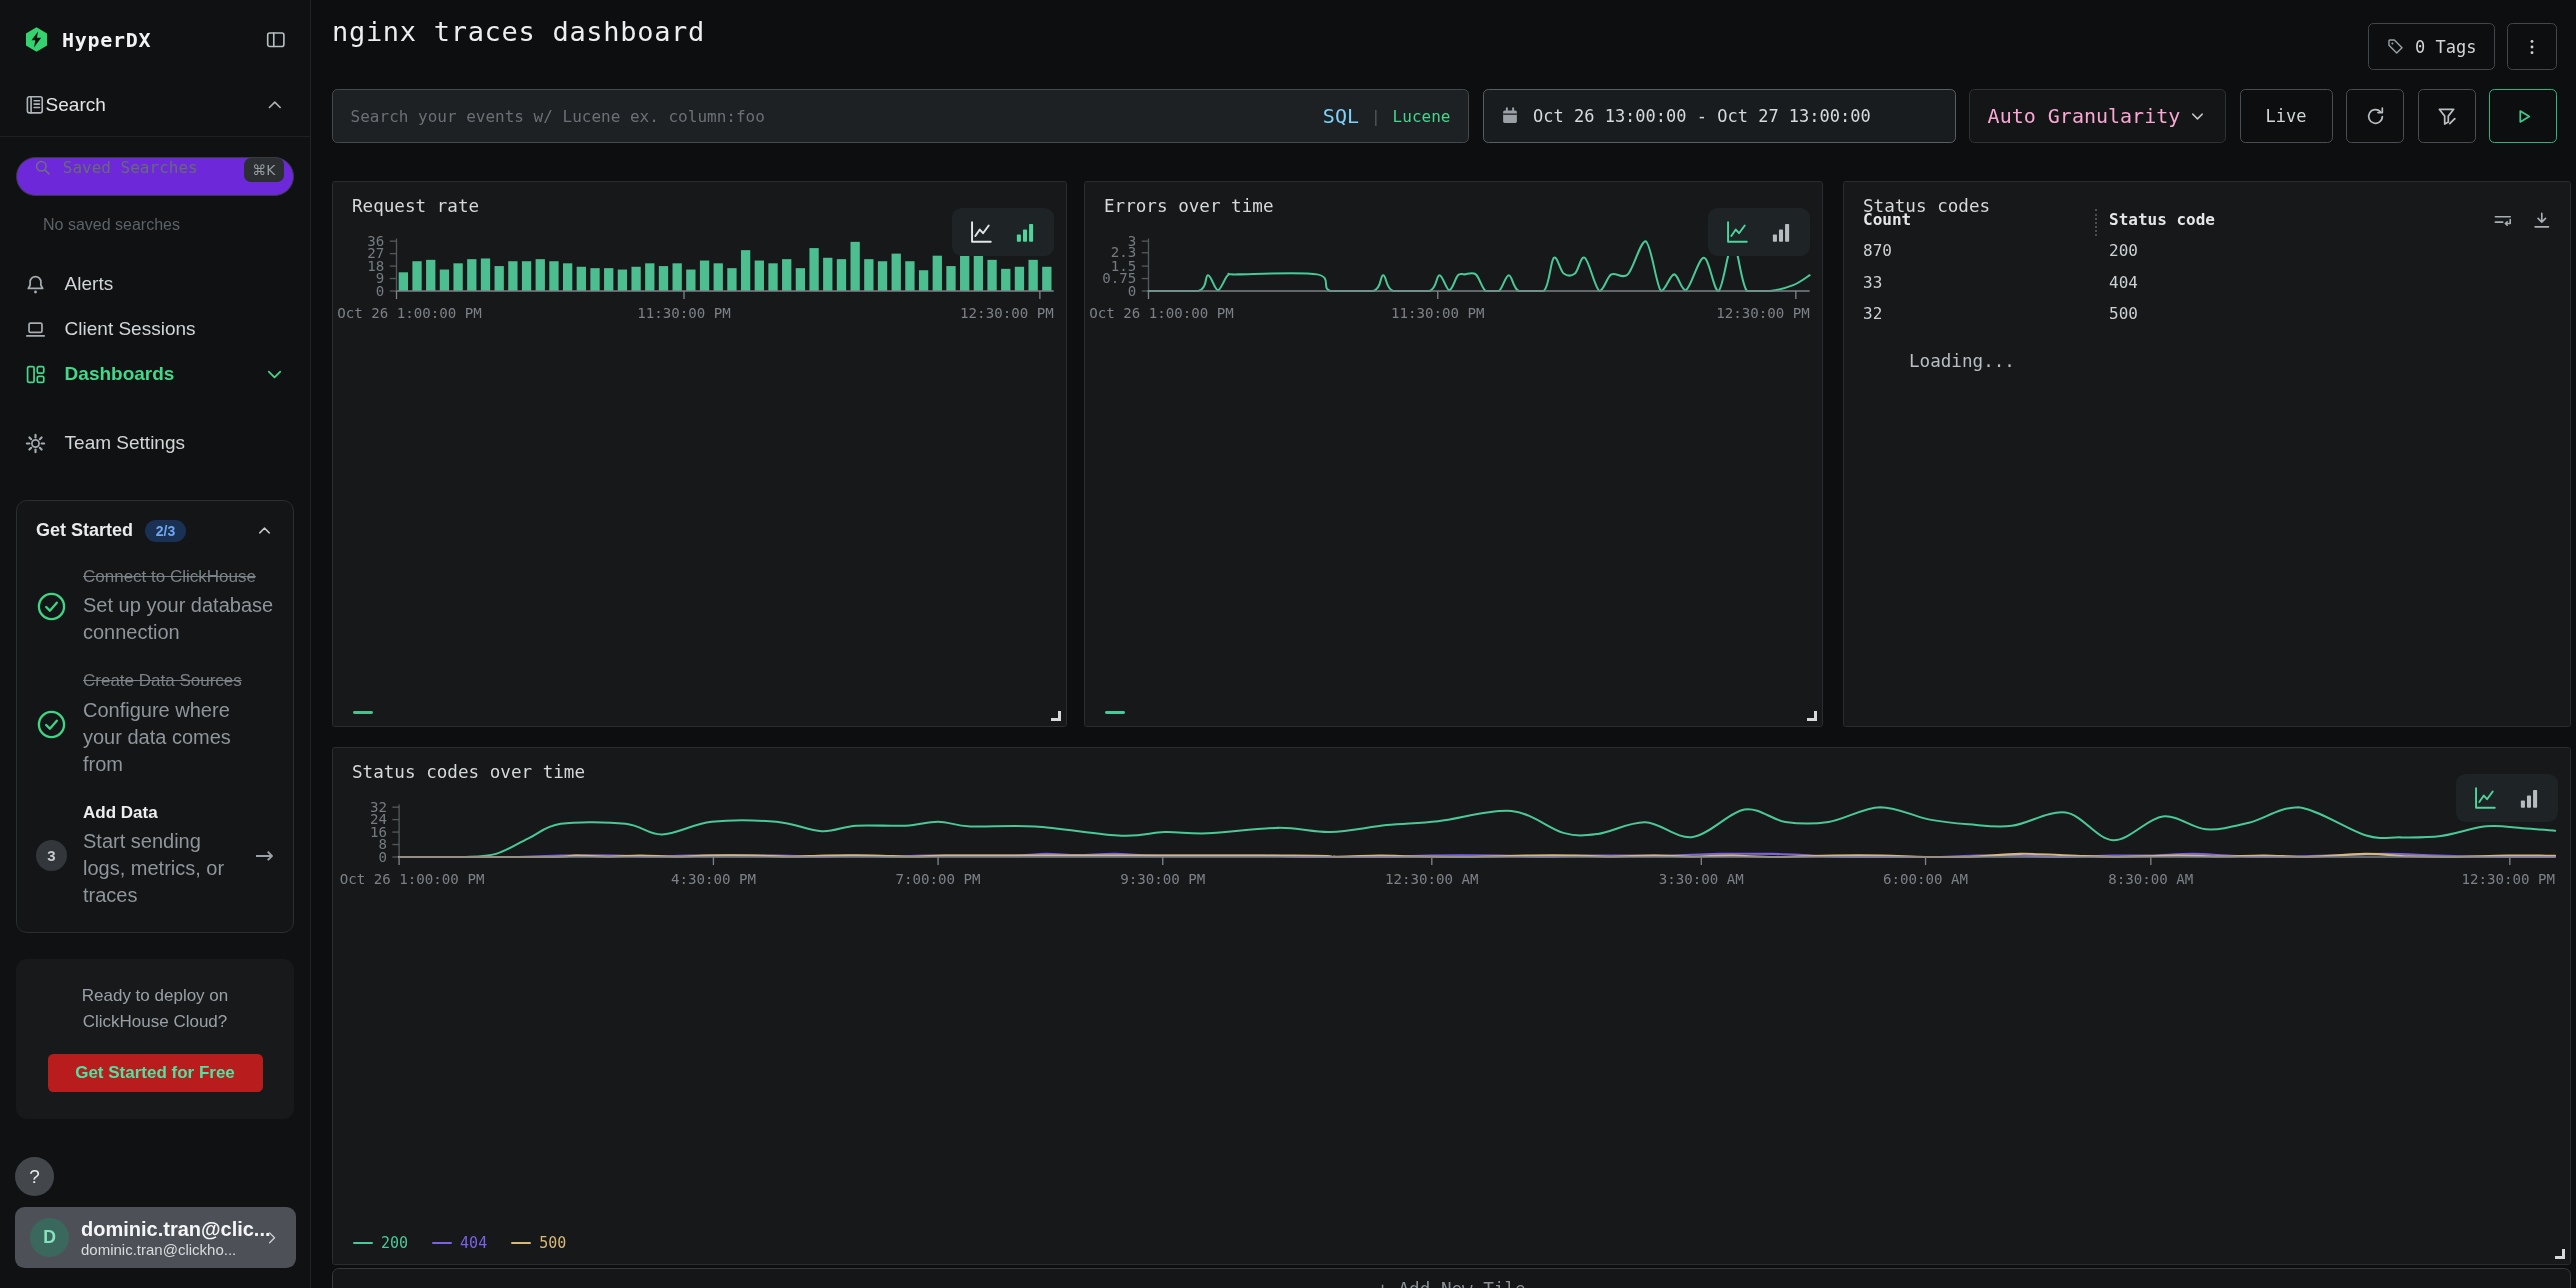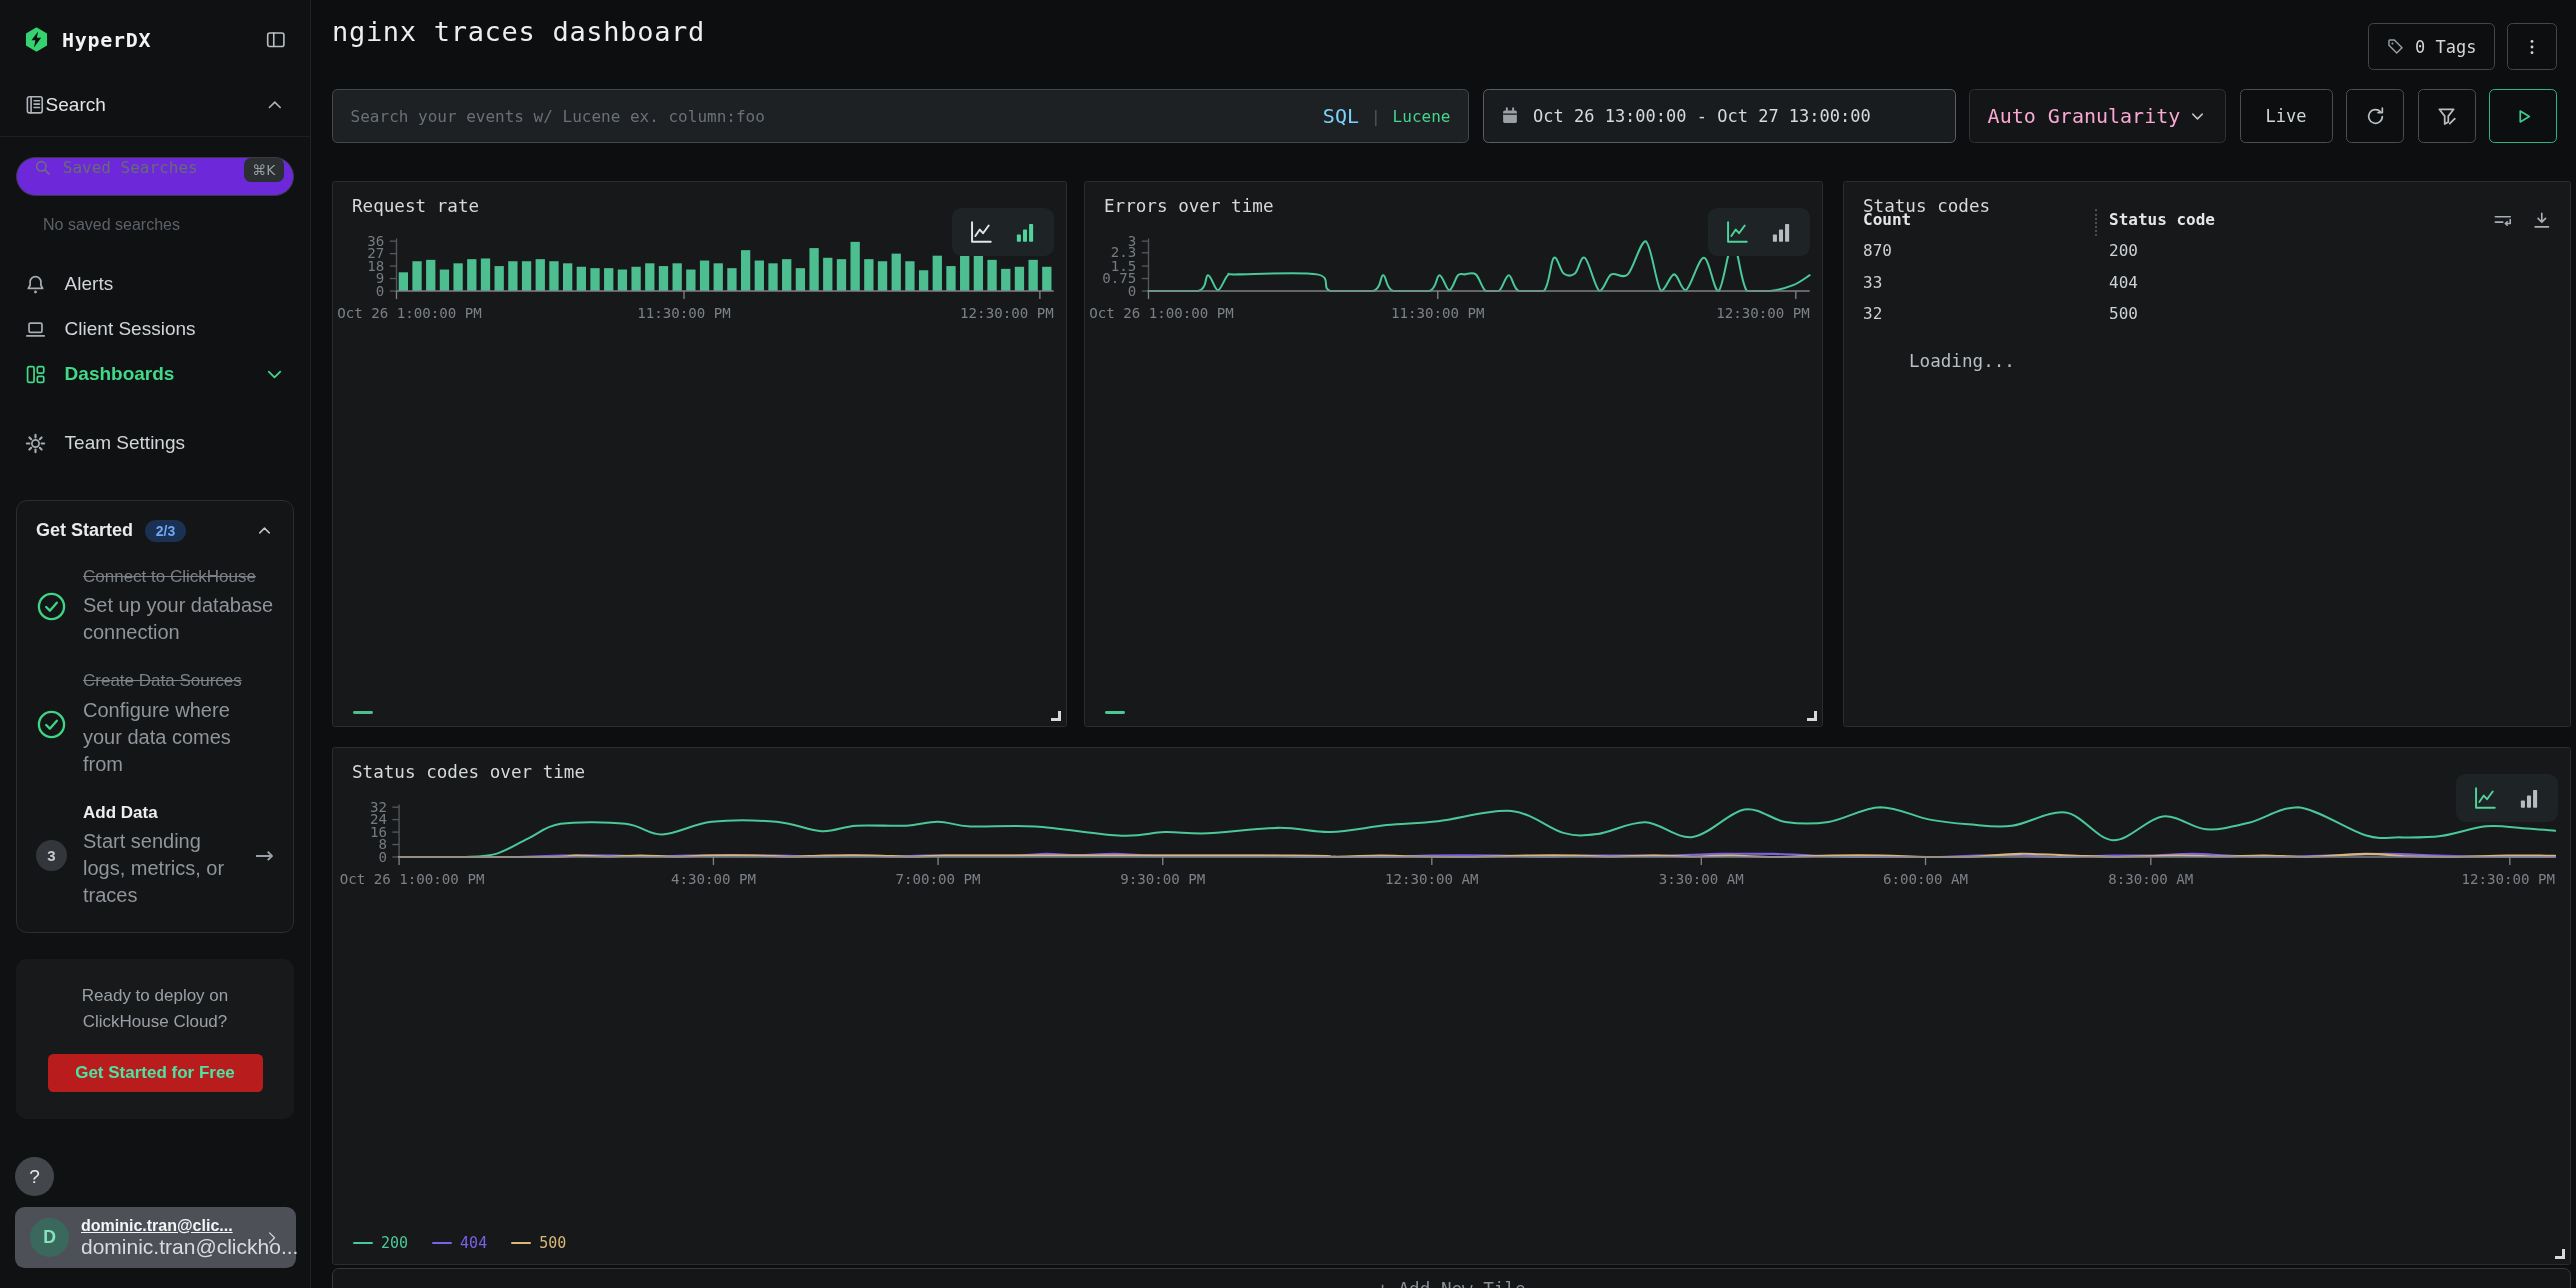--- a/index.html
+++ b/index.html
@@ -65,22 +65,22 @@
                color:#4ce4a2; font-weight:bold; font-size:17px; display:flex; align-items:center;
                justify-content:center; cursor:pointer; }
   .help-btn { position:absolute; left:15px; top:1157px; width:39px; height:39px; border-radius:50%;
               background:#43474c; color:#e8eaeb; font-size:19px; display:flex; align-items:center;
               justify-content:center; cursor:pointer; }
   .user-pill { position:absolute; left:15px; top:1207px; width:281px; height:61px; background:#4d5157;
                border-radius:9.5px; display:flex; align-items:center; padding:0 15px; gap:12px; cursor:pointer; }
   .avatar { width:39px; height:39px; border-radius:50%; background:#3a685c; color:#86e3bd;
             font-weight:bold; font-size:17.6px; display:flex; align-items:center; justify-content:center; }
   .user-tx { flex:1; min-width:0; }
-  .user-name { font-size:16px; font-weight:bold; color:#f4f5f6; white-space:nowrap;text-decoration:underline; }
-  .user-email { font-size:21px; color:#d9dcde; white-space:nowrap; }
+  .user-name { font-size:20px; font-weight:bold; color:#f4f5f6; white-space:nowrap; }
+  .user-email { font-size:15px; color:#d9dcde; white-space:nowrap; }
   .user-chev { width:17.6px; height:17.6px; color:#cdd1d4; }
 
   
   #main { position:absolute; left:312px; top:0; right:0; bottom:0; }
   .page-title { position:absolute; left:20px; top:16px; font-size:27px; font-weight:500;
                 color:#eceeef; letter-spacing:0.7px; }
   .tags-btn { position:absolute; top:23px; right:81px; height:47px; padding:0 17.6px;
               border:1.4px solid #43474b; border-radius:5.4px; display:flex; align-items:center; gap:9.5px;
               color:#d2d6d9; font-size:17px; cursor:pointer; }
   .tags-btn .ic { width:19px; height:19px; color:#9aa0a5; }

